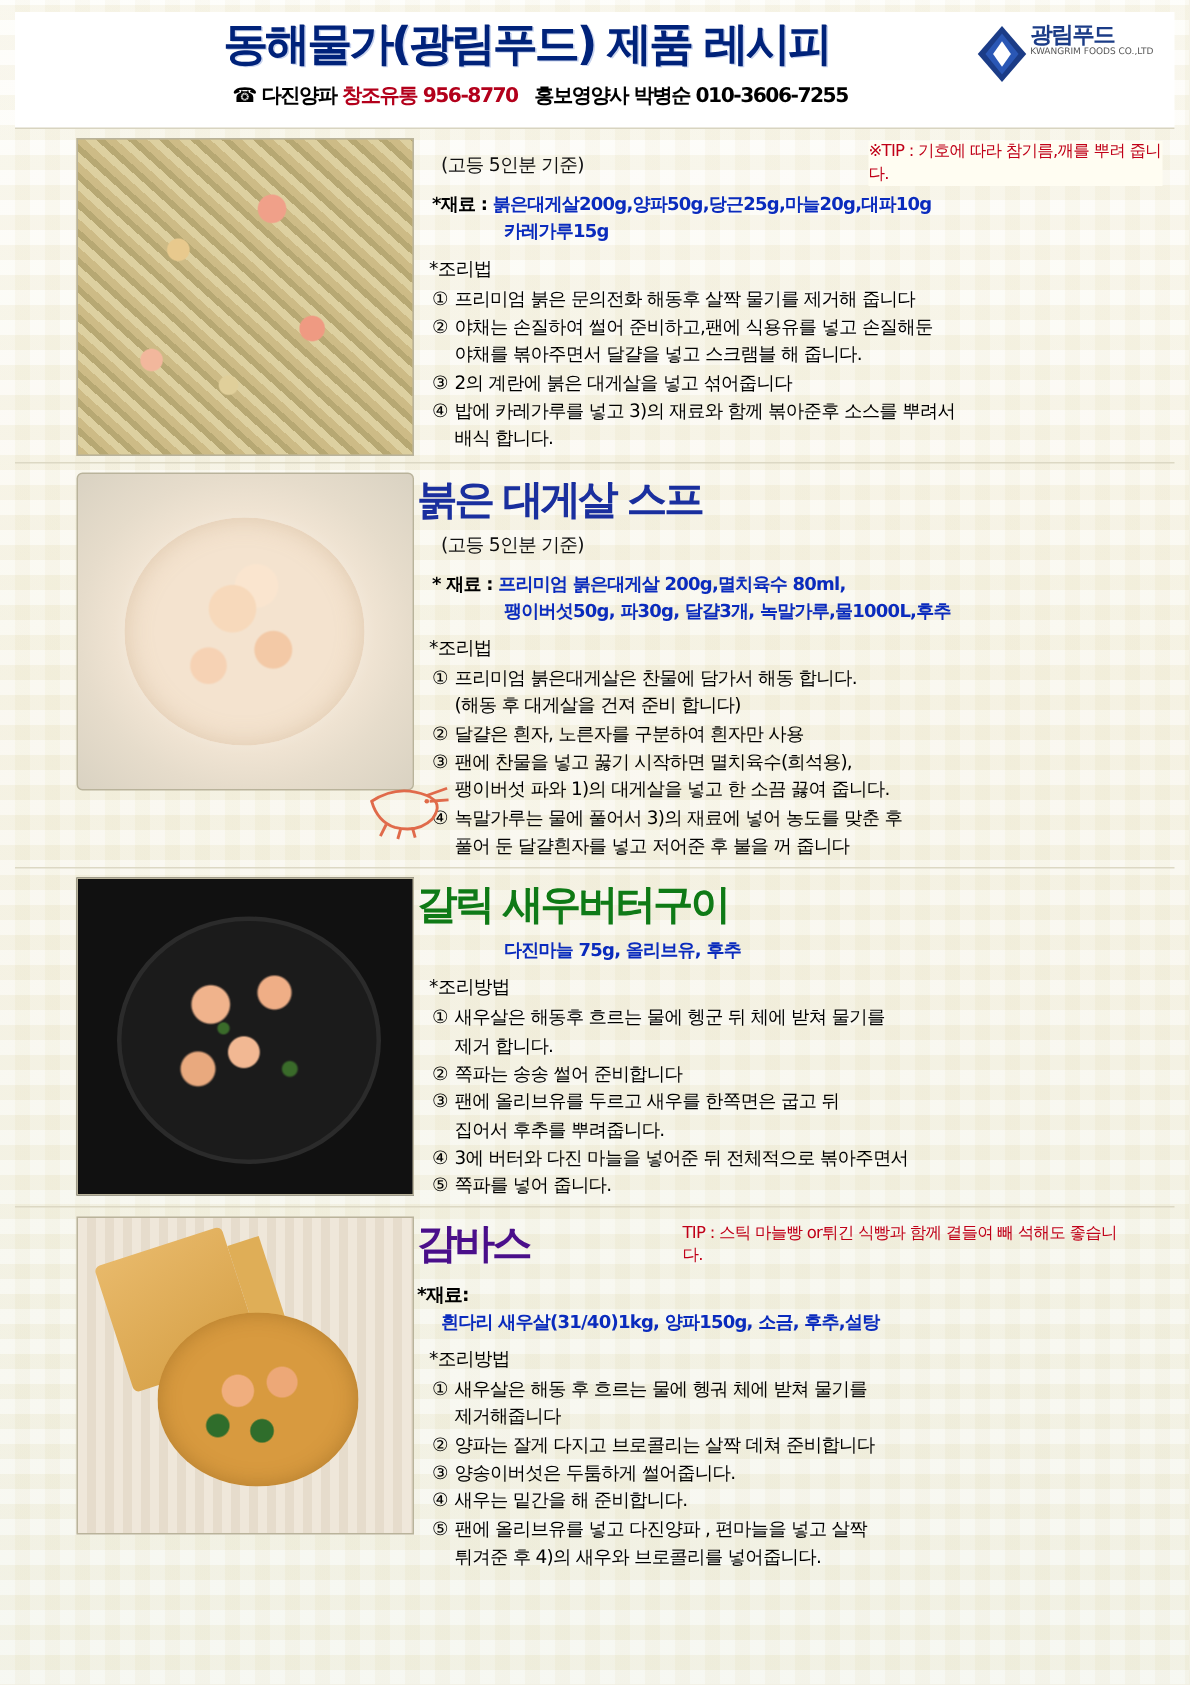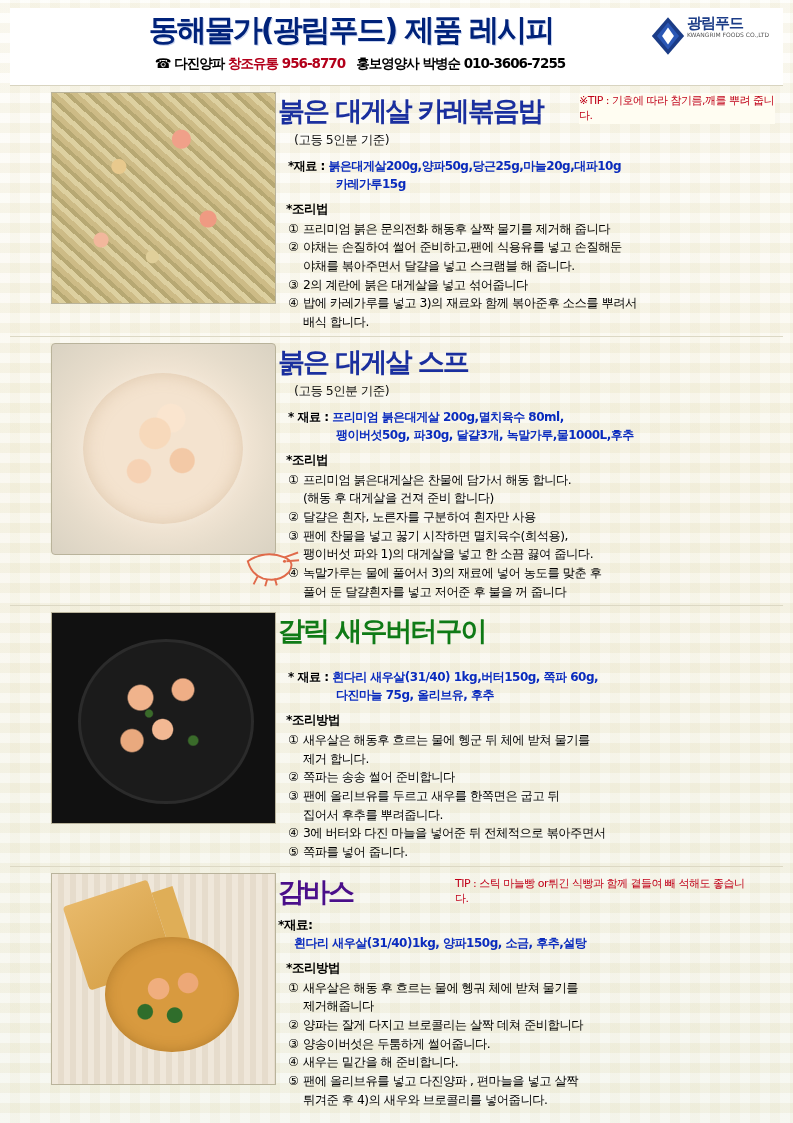--- a/index.html
+++ b/index.html
@@ -100,21 +100,21 @@
   }
   .tipbox.plain { background:transparent; }
   .ing-label { font-size:12.5px; font-weight:bold; color:#000; letter-spacing:-0.5px;}
   .ing {
     font-size:12px; letter-spacing:-0.5px; line-height:1.5; margin-left:10px;
     color:#0a2bbd; font-weight:bold;
   }
   .ing .blk { color:#000; font-weight:bold;}
   .ing-line2 { margin-left: 58px; }
   .sec-label {
-    font-size:12.5px; font-weight:bold; color:#000; letter-spacing:-0.5px;
+    font-size:12.5px; font-weight:normal; color:#000; letter-spacing:-0.5px;
     margin-top:8px; margin-left:8px;
   }
   .steps { margin: 2px 0 0 10px; }
   .step {
     font-size:12.3px; line-height:1.52; letter-spacing:-0.5px; color:#000;
     display:flex;
   }
   .step .num { width:15px; flex:0 0 15px; }
   .step .txt { flex:1; white-space:pre-line; }
 
@@ -206,21 +206,20 @@
         <div class="b2">KWANGRIM FOODS CO.,LTD</div>
       </div>
     </div>
   </div>
 
   <div class="recipe">
     <div class="photo-wrap">
       <div class="photo ph1"></div>
     </div>
     <div class="content">
-      <div class="r-title blue">붉은 대게살 카레볶음밥</div>
       <div class="tipbox">※TIP : 기호에 따라 참기름,깨를 뿌려 줍니다.</div>
       <div class="serving">(고등 5인분 기준)</div>
       <div class="ing">
         <span class="blk">*재료 :</span>
         <span>붉은대게살200g,양파50g,당근25g,마늘20g,대파10g</span>
       </div>
       <div class="ing ing-line2">카레가루15g</div>
       <div class="sec-label">*조리법</div>
       <div class="steps">
         <div class="step">
@@ -287,24 +286,20 @@
       <circle cx="44" cy="14" r="1.6" fill="#e06a4a"></circle>
     </svg>
   </div>
 
   <div class="recipe">
     <div class="photo-wrap">
       <div class="photo ph3"></div>
     </div>
     <div class="content">
       <div class="r-title green">갈릭 새우버터구이</div>
-      <div class="ing" style="margin-top:22px">
-        <span class="blk">* 재료 :</span>
-        <span>흰다리 새우살(31/40) 1kg,버터150g, 쪽파 60g,</span>
-      </div>
       <div class="ing ing-line2">다진마늘 75g, 올리브유, 후추</div>
       <div class="sec-label">*조리방법</div>
       <div class="steps">
         <div class="step">
             <span class="num">①</span>
             <span class="txt">새우살은  해동후 흐르는 물에  헹군 뒤 체에 받쳐 물기를
 제거 합니다.</span>
           </div>
         <div class="step">
             <span class="num">②</span>

